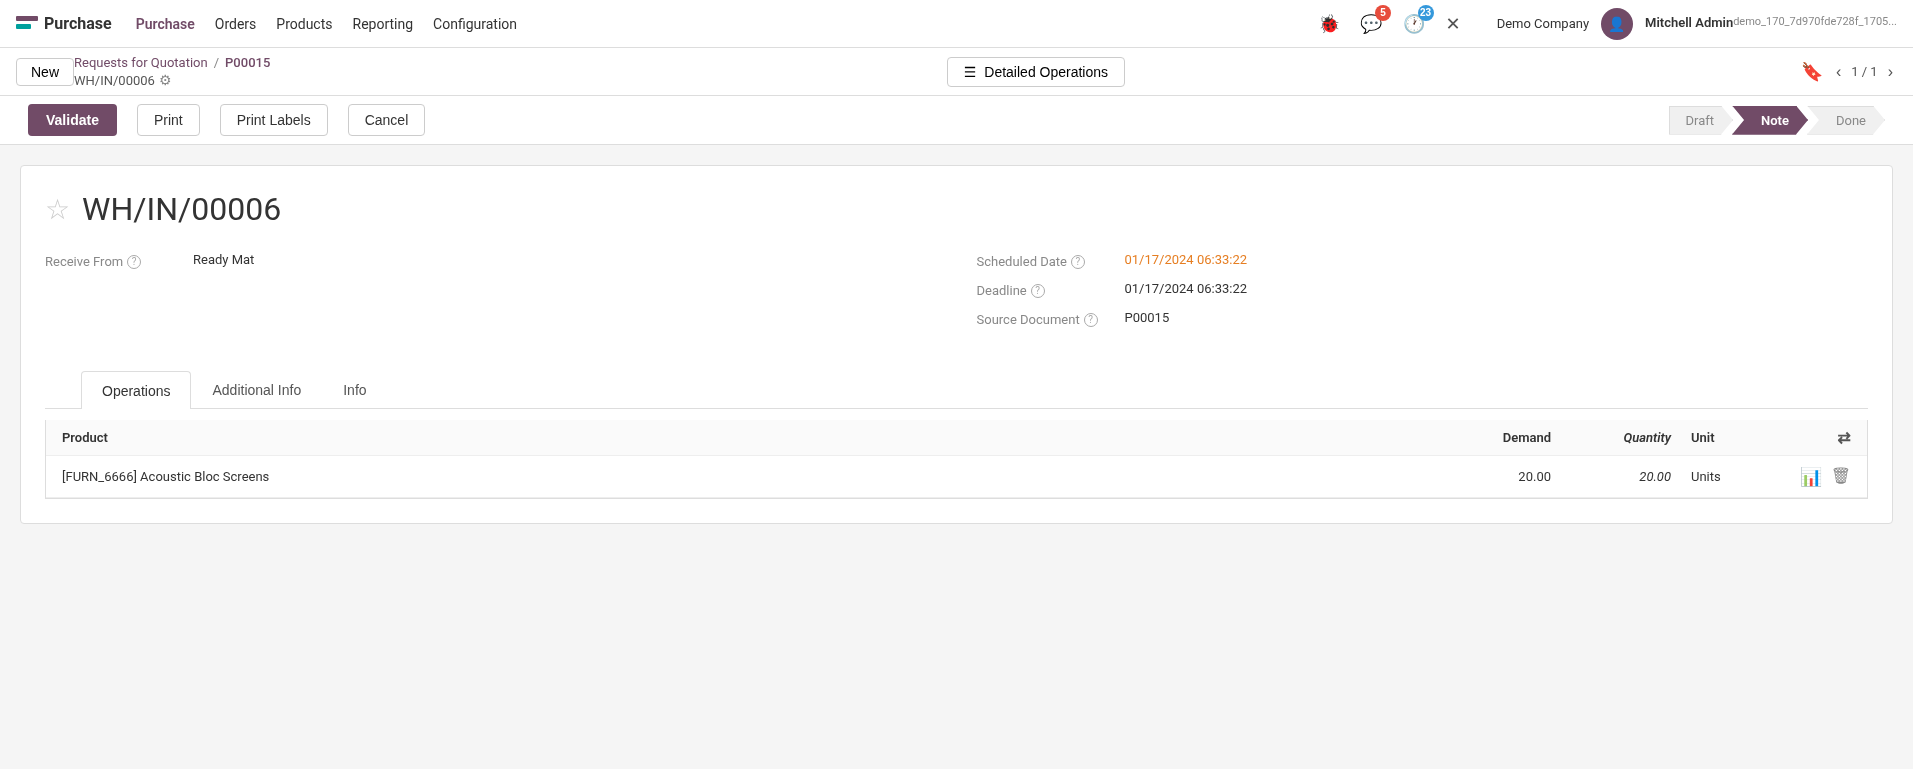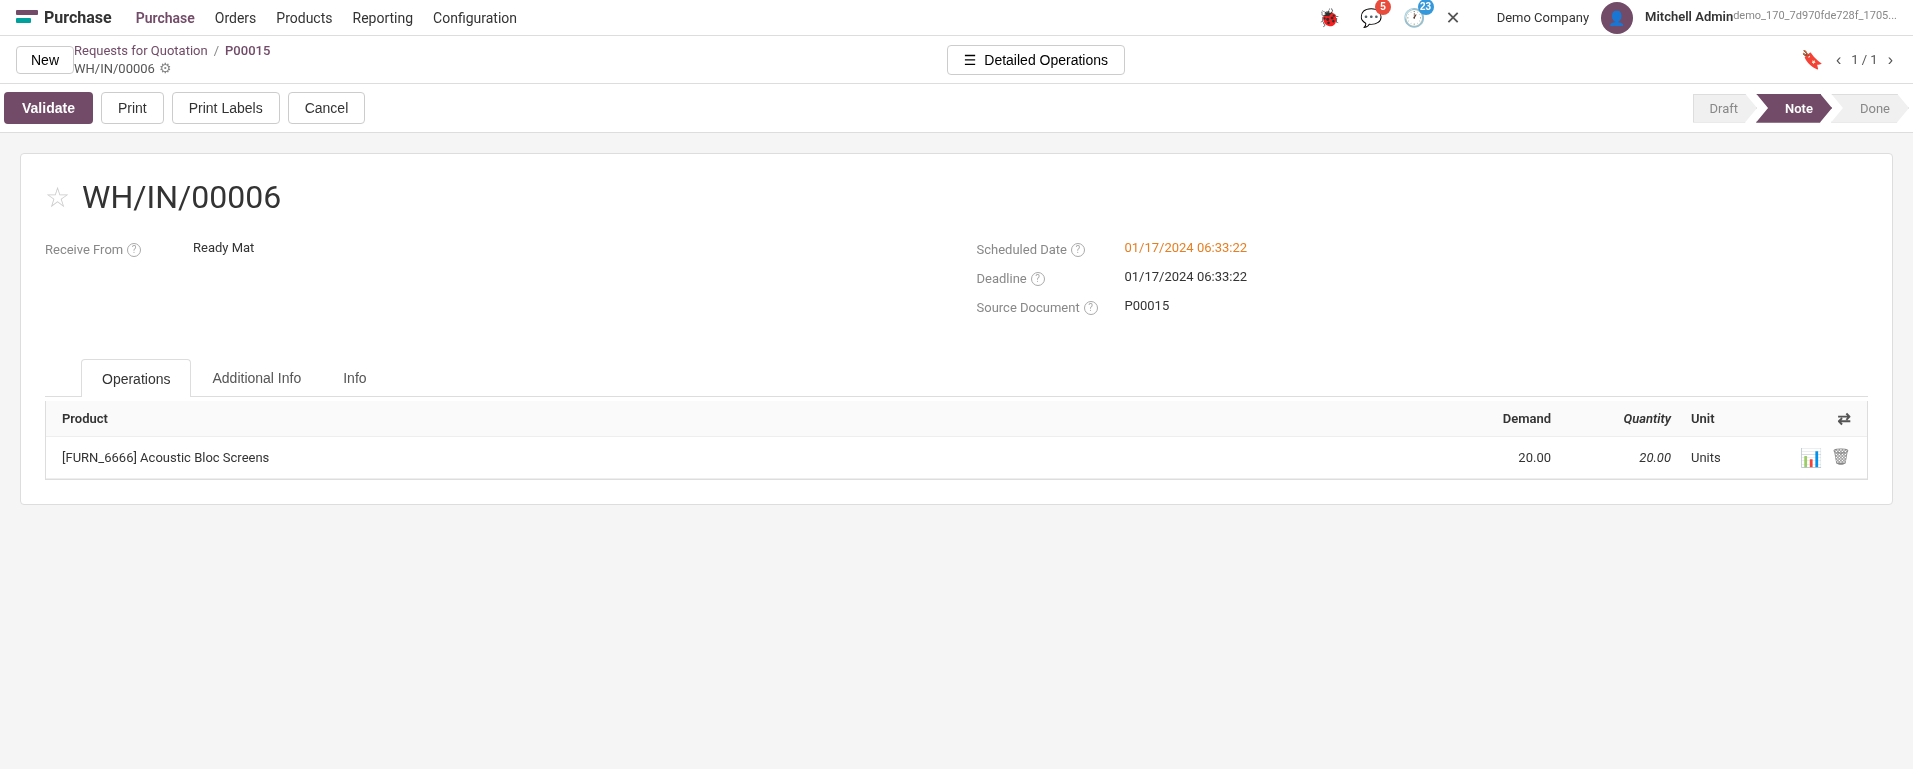--- a/index.html
+++ b/index.html
@@ -1,21 +1,21 @@
 <!DOCTYPE html>
 <html><head>
   <meta charset="utf-8">
   <style>
     * { box-sizing: border-box; margin: 0; padding: 0; }
     body { font-family: -apple-system, BlinkMacSystemFont, 'Segoe UI', Roboto, sans-serif; font-size: 14px; color: #333; background: #f5f5f5; }
 
     
     .topnav {
       display: flex; align-items: center; background: white; border-bottom: 1px solid #ddd;
-      padding: 0 16px; height: 36px; gap: 24px;
+      padding: 0 16px; height: 48px; gap: 24px;
     }
     .topnav-logo { display: flex; align-items: center; gap: 6px; font-weight: 700; font-size: 16px; color: #333; }
     .logo-icon { width: 22px; height: 16px; display: inline-flex; flex-direction: column; gap: 3px; }
     .logo-icon span:nth-child(1) { background: #714B67; height: 5px; border-radius: 1px; }
     .logo-icon span:nth-child(2) { background: #00A09D; height: 5px; border-radius: 1px; width: 70%; }
     .topnav-menu { display: flex; align-items: center; gap: 20px; flex: 1; }
     .topnav-menu a { text-decoration: none; color: #333; font-size: 14px; padding: 4px 0; }
     .topnav-menu a.active { color: #714B67; font-weight: 600; }
     .topnav-actions { display: flex; align-items: center; gap: 12px; margin-left: auto; }
     .icon-btn { position: relative; background: none; border: none; cursor: pointer; font-size: 18px; color: #555; padding: 4px; }
@@ -43,21 +43,21 @@
     .breadcrumb-center { display: flex; align-items: center; }
     .detailed-ops-btn { display: flex; align-items: center; gap: 8px; background: white; border: 1px solid #ccc; border-radius: 4px; padding: 6px 16px; font-size: 14px; cursor: pointer; }
     .breadcrumb-right { display: flex; align-items: center; gap: 8px; }
     .bookmark-icon { font-size: 18px; color: #888; cursor: pointer; }
     .pager { display: flex; align-items: center; gap: 6px; font-size: 13px; color: #555; }
     .pager-btn { background: none; border: none; font-size: 16px; cursor: pointer; color: #555; padding: 2px 4px; }
 
     
     .action-bar {
       background: white; border-bottom: 1px solid #ddd;
-      padding: 8px 4px; display: flex; align-items: center; gap: 8px;
+      padding: 8px 28px; display: flex; align-items: center; gap: 20px;
     }
     .btn-validate { background: #714B67; color: white; border: none; border-radius: 4px; padding: 8px 18px; font-size: 14px; cursor: pointer; font-weight: 600; }
     .btn-default { background: white; border: 1px solid #ccc; border-radius: 4px; padding: 7px 16px; font-size: 14px; cursor: pointer; color: #333; }
     .status-bar { margin-left: auto; display: flex; align-items: center; }
     .status-steps { display: flex; align-items: center; }
     .status-step {
       padding: 6px 18px 6px 28px; font-size: 13px; color: #888; background: #f0f0f0;
       border: 1px solid #ddd; position: relative; clip-path: polygon(0 0, calc(100% - 12px) 0, 100% 50%, calc(100% - 12px) 100%, 0 100%, 12px 50%);
       margin-left: -1px;
     }
@@ -76,21 +76,21 @@
     .form-left { flex: 1; }
     .form-right { flex: 1; }
 
     .field-row { display: flex; align-items: flex-start; margin-bottom: 12px; gap: 8px; }
     .field-label { color: #888; font-size: 13px; min-width: 140px; display: flex; align-items: center; gap: 4px; padding-top: 2px; }
     .field-help { color: #aaa; font-size: 11px; cursor: help; border: 1px solid #aaa; border-radius: 50%; width: 14px; height: 14px; display: inline-flex; align-items: center; justify-content: center; font-size: 10px; }
     .field-value { font-size: 13px; color: #333; }
     .field-value.orange { color: #e67e22; }
 
     
-    .tabs { display: flex; border-bottom: 1px solid #ddd; margin-bottom: 4px; padding-left: 36px; }
+    .tabs { display: flex; border-bottom: 1px solid #ddd; margin-bottom: 11px; padding-left: 36px; }
     .tab { padding: 10px 20px; font-size: 14px; cursor: pointer; color: #555; border: 1px solid transparent; border-bottom: none; border-radius: 4px 4px 0 0; background: none; }
     .tab.active { background: white; border-color: #ddd; color: #333; font-weight: 500; margin-bottom: -1px; }
 
     
     .table-area { border: 1px solid #ddd; border-top: none; background: white; }
     .table-header { display: flex; align-items: center; padding: 8px 16px; border-bottom: 1px solid #eee; background: #fafafa; font-weight: 600; font-size: 13px; color: #333; }
     .col-product { flex: 1; }
     .col-demand { width: 120px; text-align: right; padding-right: 20px; }
     .col-quantity { width: 120px; text-align: right; padding-right: 20px; font-style: italic; }
     .col-unit { width: 80px; }

